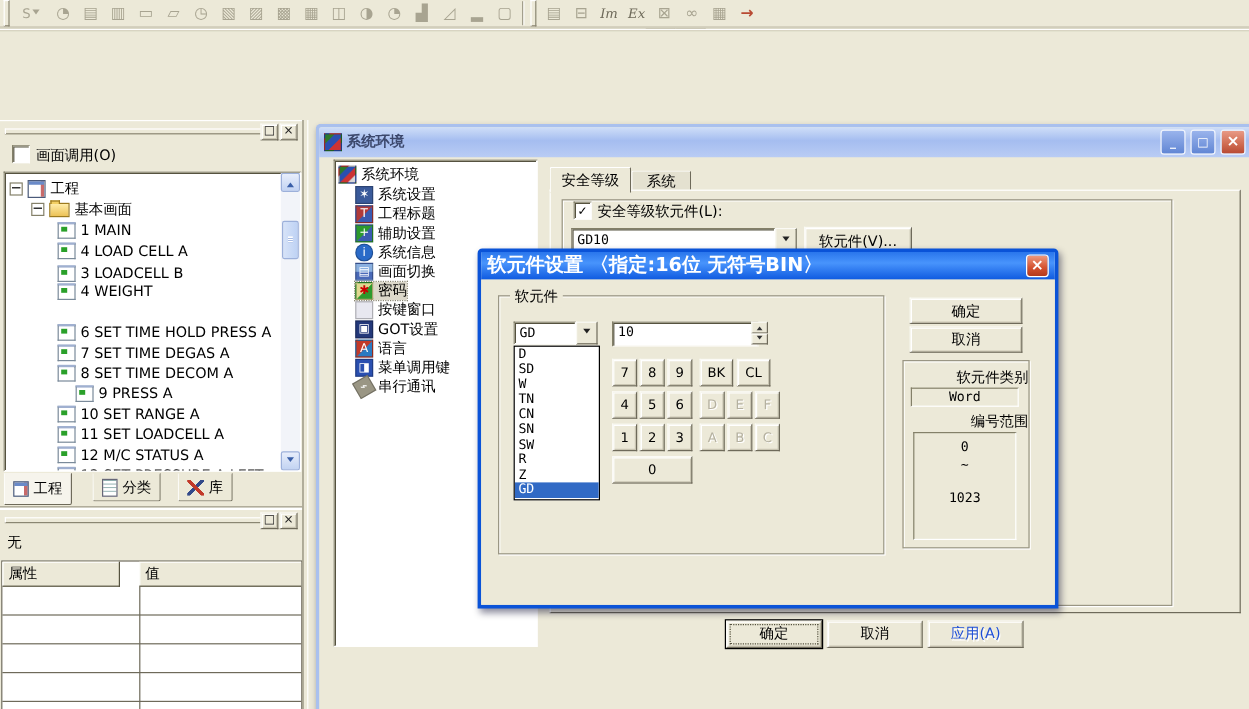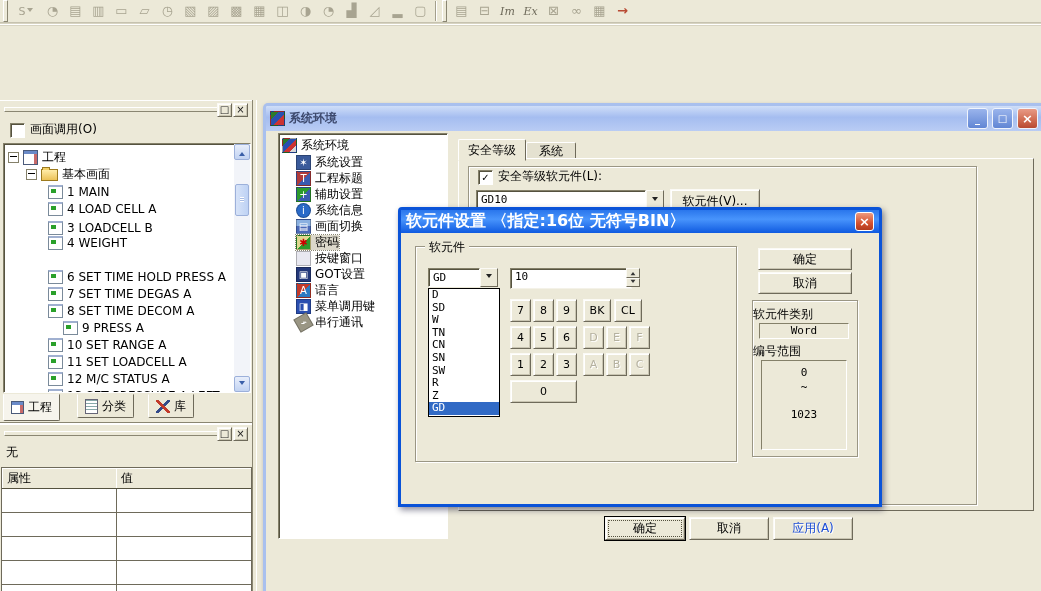--- a/index.html
+++ b/index.html
@@ -49,21 +49,21 @@
   .cbtn{width:16px;background:#ece9d8;border:1px solid;border-color:#fbfaf5 #6e6a5a #6e6a5a #fbfaf5;display:flex;align-items:center;justify-content:center}
   .tri-d{width:0;height:0;border:3px solid transparent;border-top:4px solid #222}
   .tri-u{width:0;height:0;border:3px solid transparent;border-bottom:4px solid #222}
   .tog{height:20px;padding:0 5px;display:flex;align-items:center;font-size:11px}
   .tog.flat{background:transparent}
   .tog.on{border:1px solid;border-color:#8a8672 #fff #fff #8a8672;background:#f8f7f0}
   
   .lpanel{position:absolute;left:0;width:252px;background:#ece9d8;border-top:1px solid #fff}
   .phead{position:absolute;left:4px;right:32px;top:6px;height:3px;border:1px solid;border-color:#fff #8a8672 #8a8672 #fff}
   .pbtn{position:absolute;top:2px;width:13px;height:12px;font-size:8px;display:flex;align-items:center;justify-content:center;color:#222}
-  .chkrow{position:absolute;display:flex;align-items:flex-end;gap:5px}
+  .chkrow{position:absolute;display:flex;align-items:flex-start;gap:5px}
   .chk{width:13px;height:13px;background:#fff;border:1px solid;border-color:#848069 #fff #fff #848069;box-shadow:inset 1px 1px 0 #55523f;display:flex;align-items:center;justify-content:center;font-size:11px;line-height:1}
   .treebox{position:absolute;background:#fff;border:1px solid;border-color:#848069 #fff #fff #848069;box-shadow:inset 1px 1px 0 #55523f;overflow:hidden}
   .trow{position:absolute;height:17px;display:flex;align-items:center;gap:4px;white-space:nowrap;font-size:12px}
   .expbox{width:9px;height:9px;background:#fff;border:1px solid #848069;position:relative;flex:none}
   .expbox::after{content:"";position:absolute;left:1px;right:1px;top:3px;height:1px;background:#000}
   .sico{width:13px;height:11px;background:#fff;border:1px solid #7a8a9a;border-top:2px solid #a0b0d0;position:relative;flex:none}
   .sico::after{content:"";position:absolute;left:2px;top:2px;width:5px;height:4px;background:#2aa02a}
   .fico{width:15px;height:10px;background:linear-gradient(#ffeca8,#ecc257);border:1px solid #9c7a1e;position:relative;flex:none}
   .fico::before{content:"";position:absolute;top:-3px;left:0;width:6px;height:2px;background:#f3d064;border:1px solid #9c7a1e;border-bottom:none}
   .pico{width:13px;height:13px;background:#fff;border:1px solid #4a5a7a;box-shadow:inset 0 3px 0 #6a8ac8,inset -3px 0 0 #c86a6a;flex:none}
@@ -489,21 +489,21 @@
   <div class="lpanel" style="top:423px;height:168px;border-top:2px solid #fff;box-shadow:0 -1px 0 #8a8672">
     <div class="phead"></div>
     <div class="pbtn raised" style="right:20px">
         <span class="gi sm" data-glyph="□"></span>
       </div>
     <div class="pbtn raised" style="right:4px">
         <span class="gi sm" data-glyph="×"></span>
       </div>
     <div class="abs" style="left:6px;top:19px">无</div>
     <div class="ptable" style="left:1px;top:42px;width:249px;height:126px">
-      <div class="pth" style="left:0;width:122px">
+      <div class="pth" style="left:0;width:98px">
           <span>属性</span>
         </div>
       <div class="pth" style="left:114px;right:0;border-right:none">
           <span>值</span>
         </div>
       <div class="prow" style="left:0;right:0;top:21px"></div>
       <div class="prow" style="left:0;right:0;top:45px"></div>
       <div class="prow" style="left:0;right:0;top:69px"></div>
       <div class="prow" style="left:0;right:0;top:93px"></div>
       <div class="pcol" style="left:114px"></div>
@@ -710,23 +710,23 @@
           <span>0</span>
         </div>
 
       <div class="btn" style="position:absolute;left:357px;top:15px;width:92px;height:20px">
           <span>确定</span>
         </div>
       <div class="btn" style="position:absolute;left:357px;top:39px;width:92px;height:20px">
           <span>取消</span>
         </div>
       <div class="abs groove" style="left:351px;top:67px;width:104px;height:155px">
-        <div class="abs" style="left:0;right:0;top:5px;text-align:left">软元件类别</div>
+        <div class="abs" style="left:0;right:0;top:5px;text-align:right">软元件类别</div>
         <div class="abs sunkp mono" style="left:6px;top:22px;width:88px;height:14px;text-align:center;font-size:11px;line-height:14px">Word</div>
-        <div class="abs" style="left:0;right:0;top:42px;text-align:left">编号范围</div>
+        <div class="abs" style="left:0;right:0;top:42px;text-align:right">编号范围</div>
         <div class="abs sunkp mono" style="left:8px;top:59px;width:84px;height:88px;text-align:center;font-size:11px">
           <div style="margin-top:5px">0</div>
           <div style="margin-top:2px">~</div>
           <div style="margin-top:14px">1023</div>
         </div>
       </div>
     </div>
   </div>
 
 </div>

